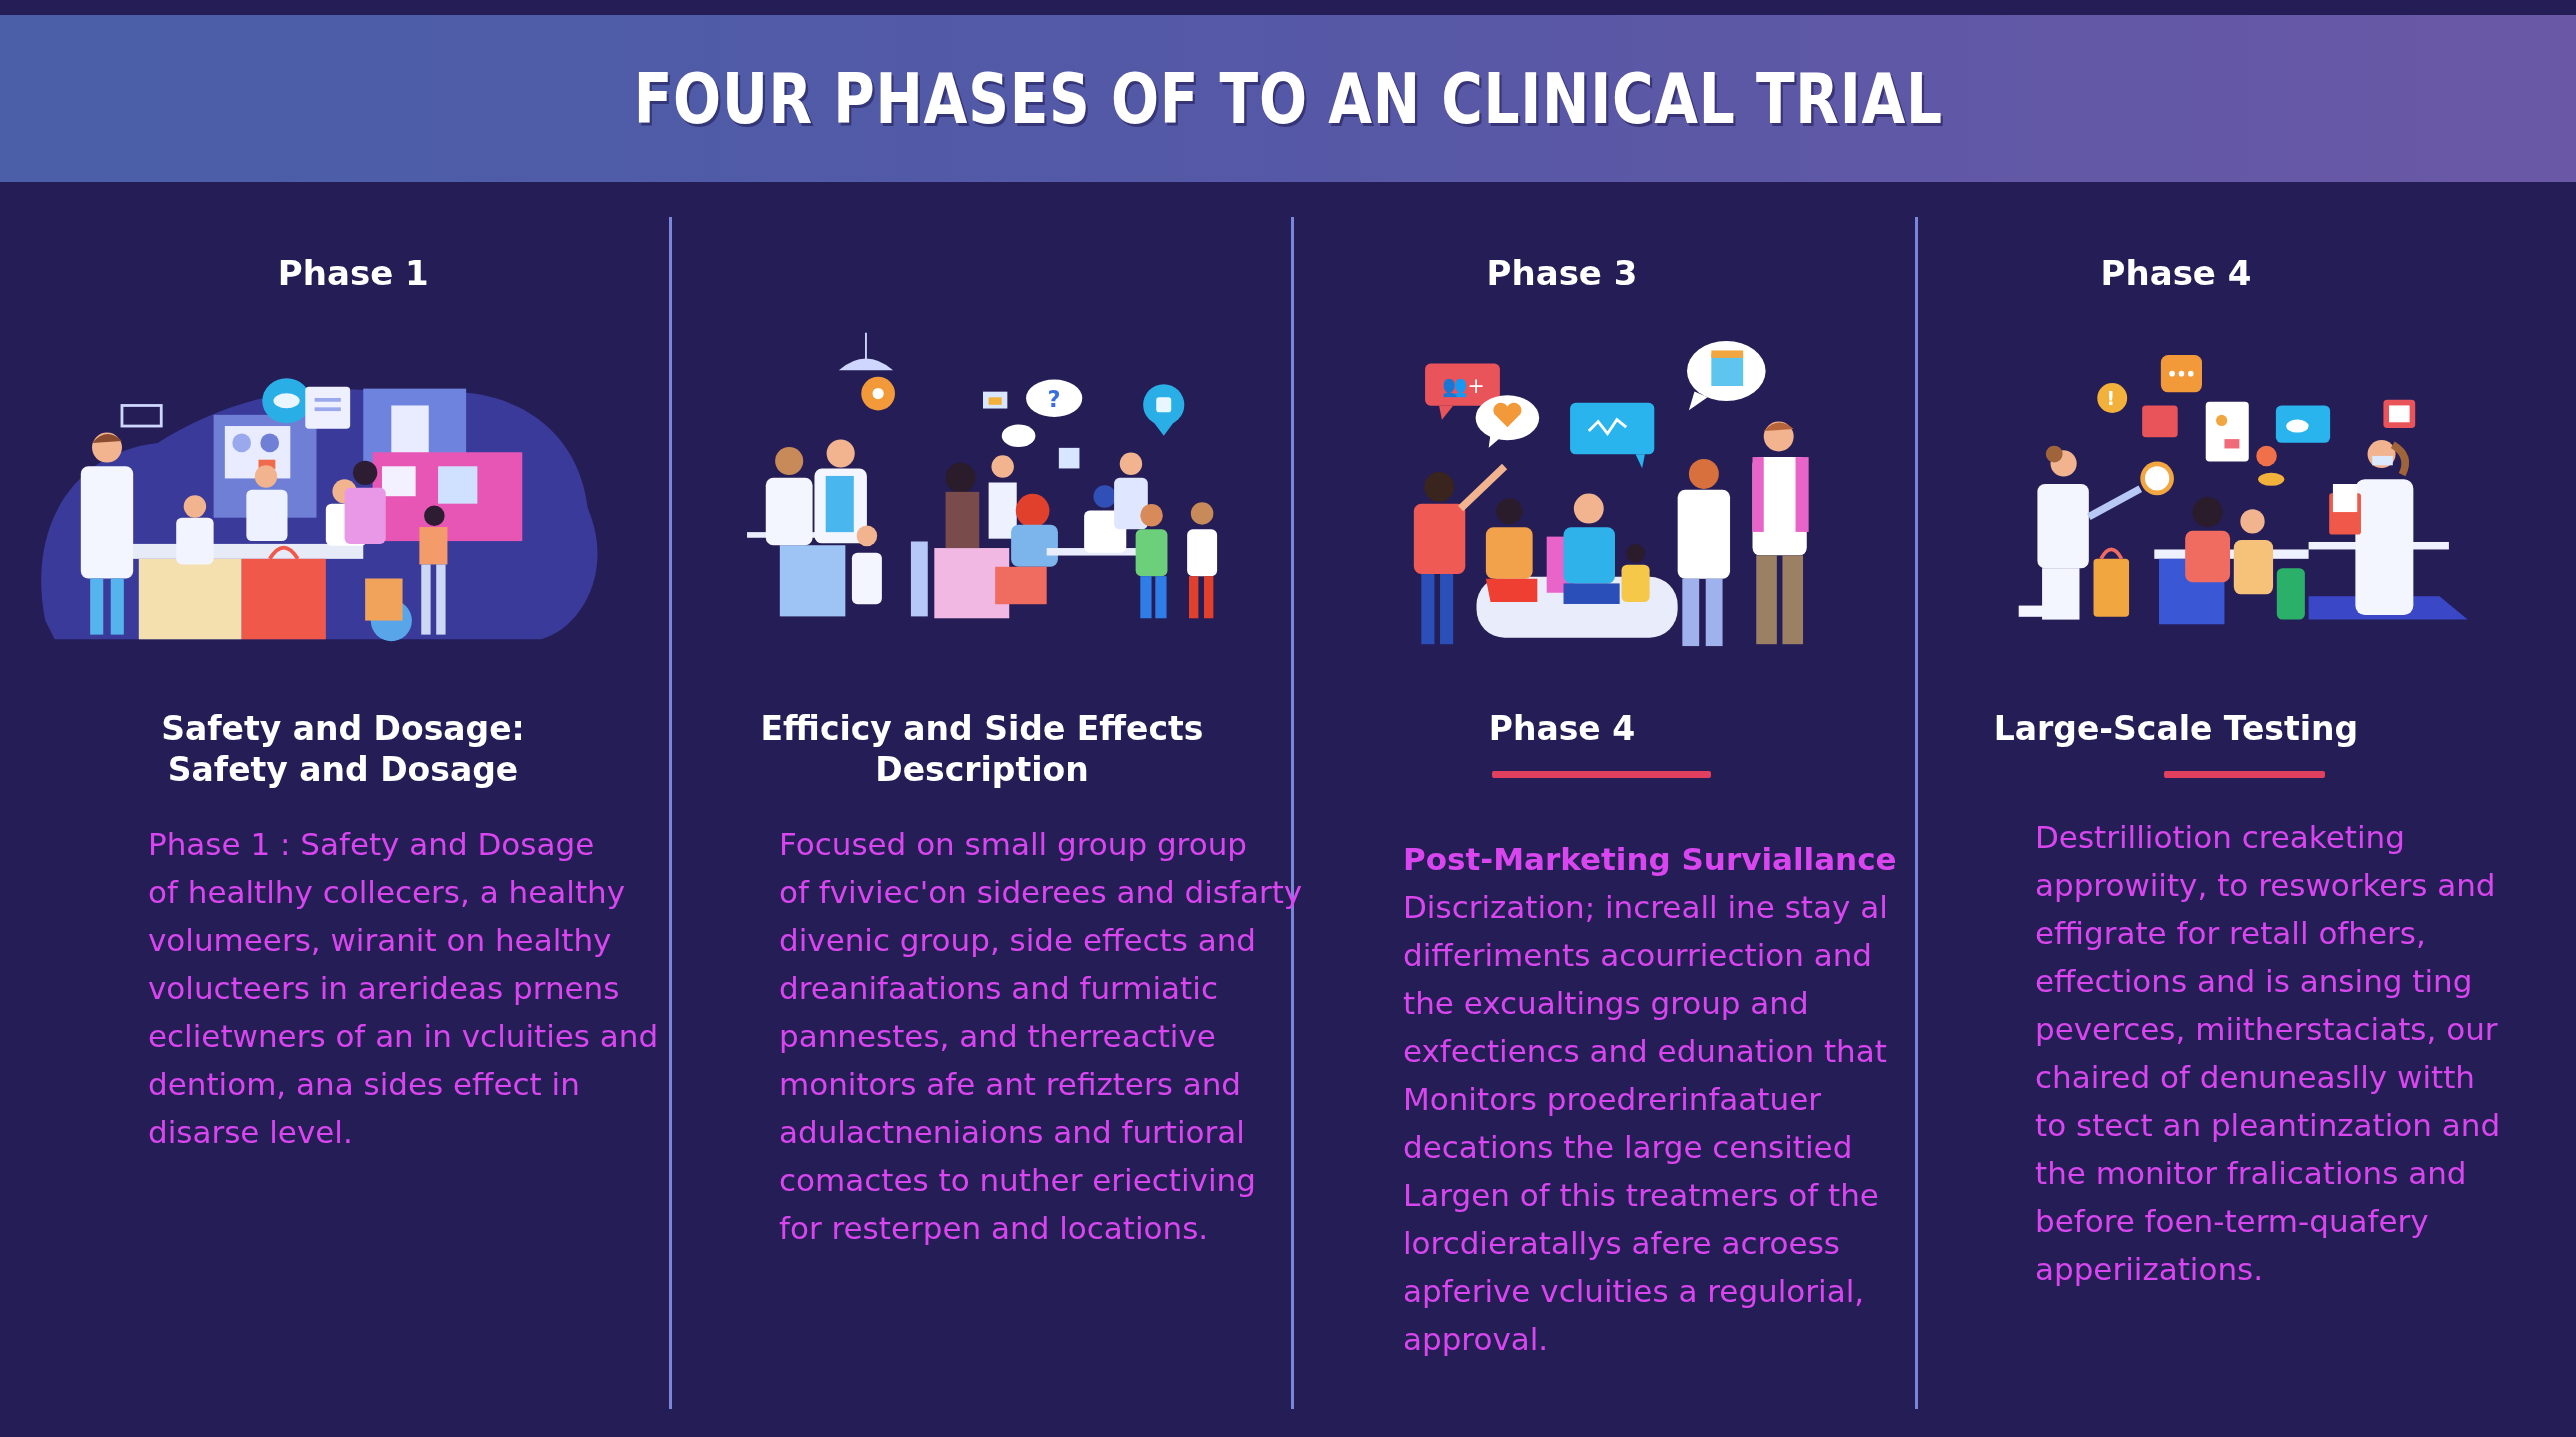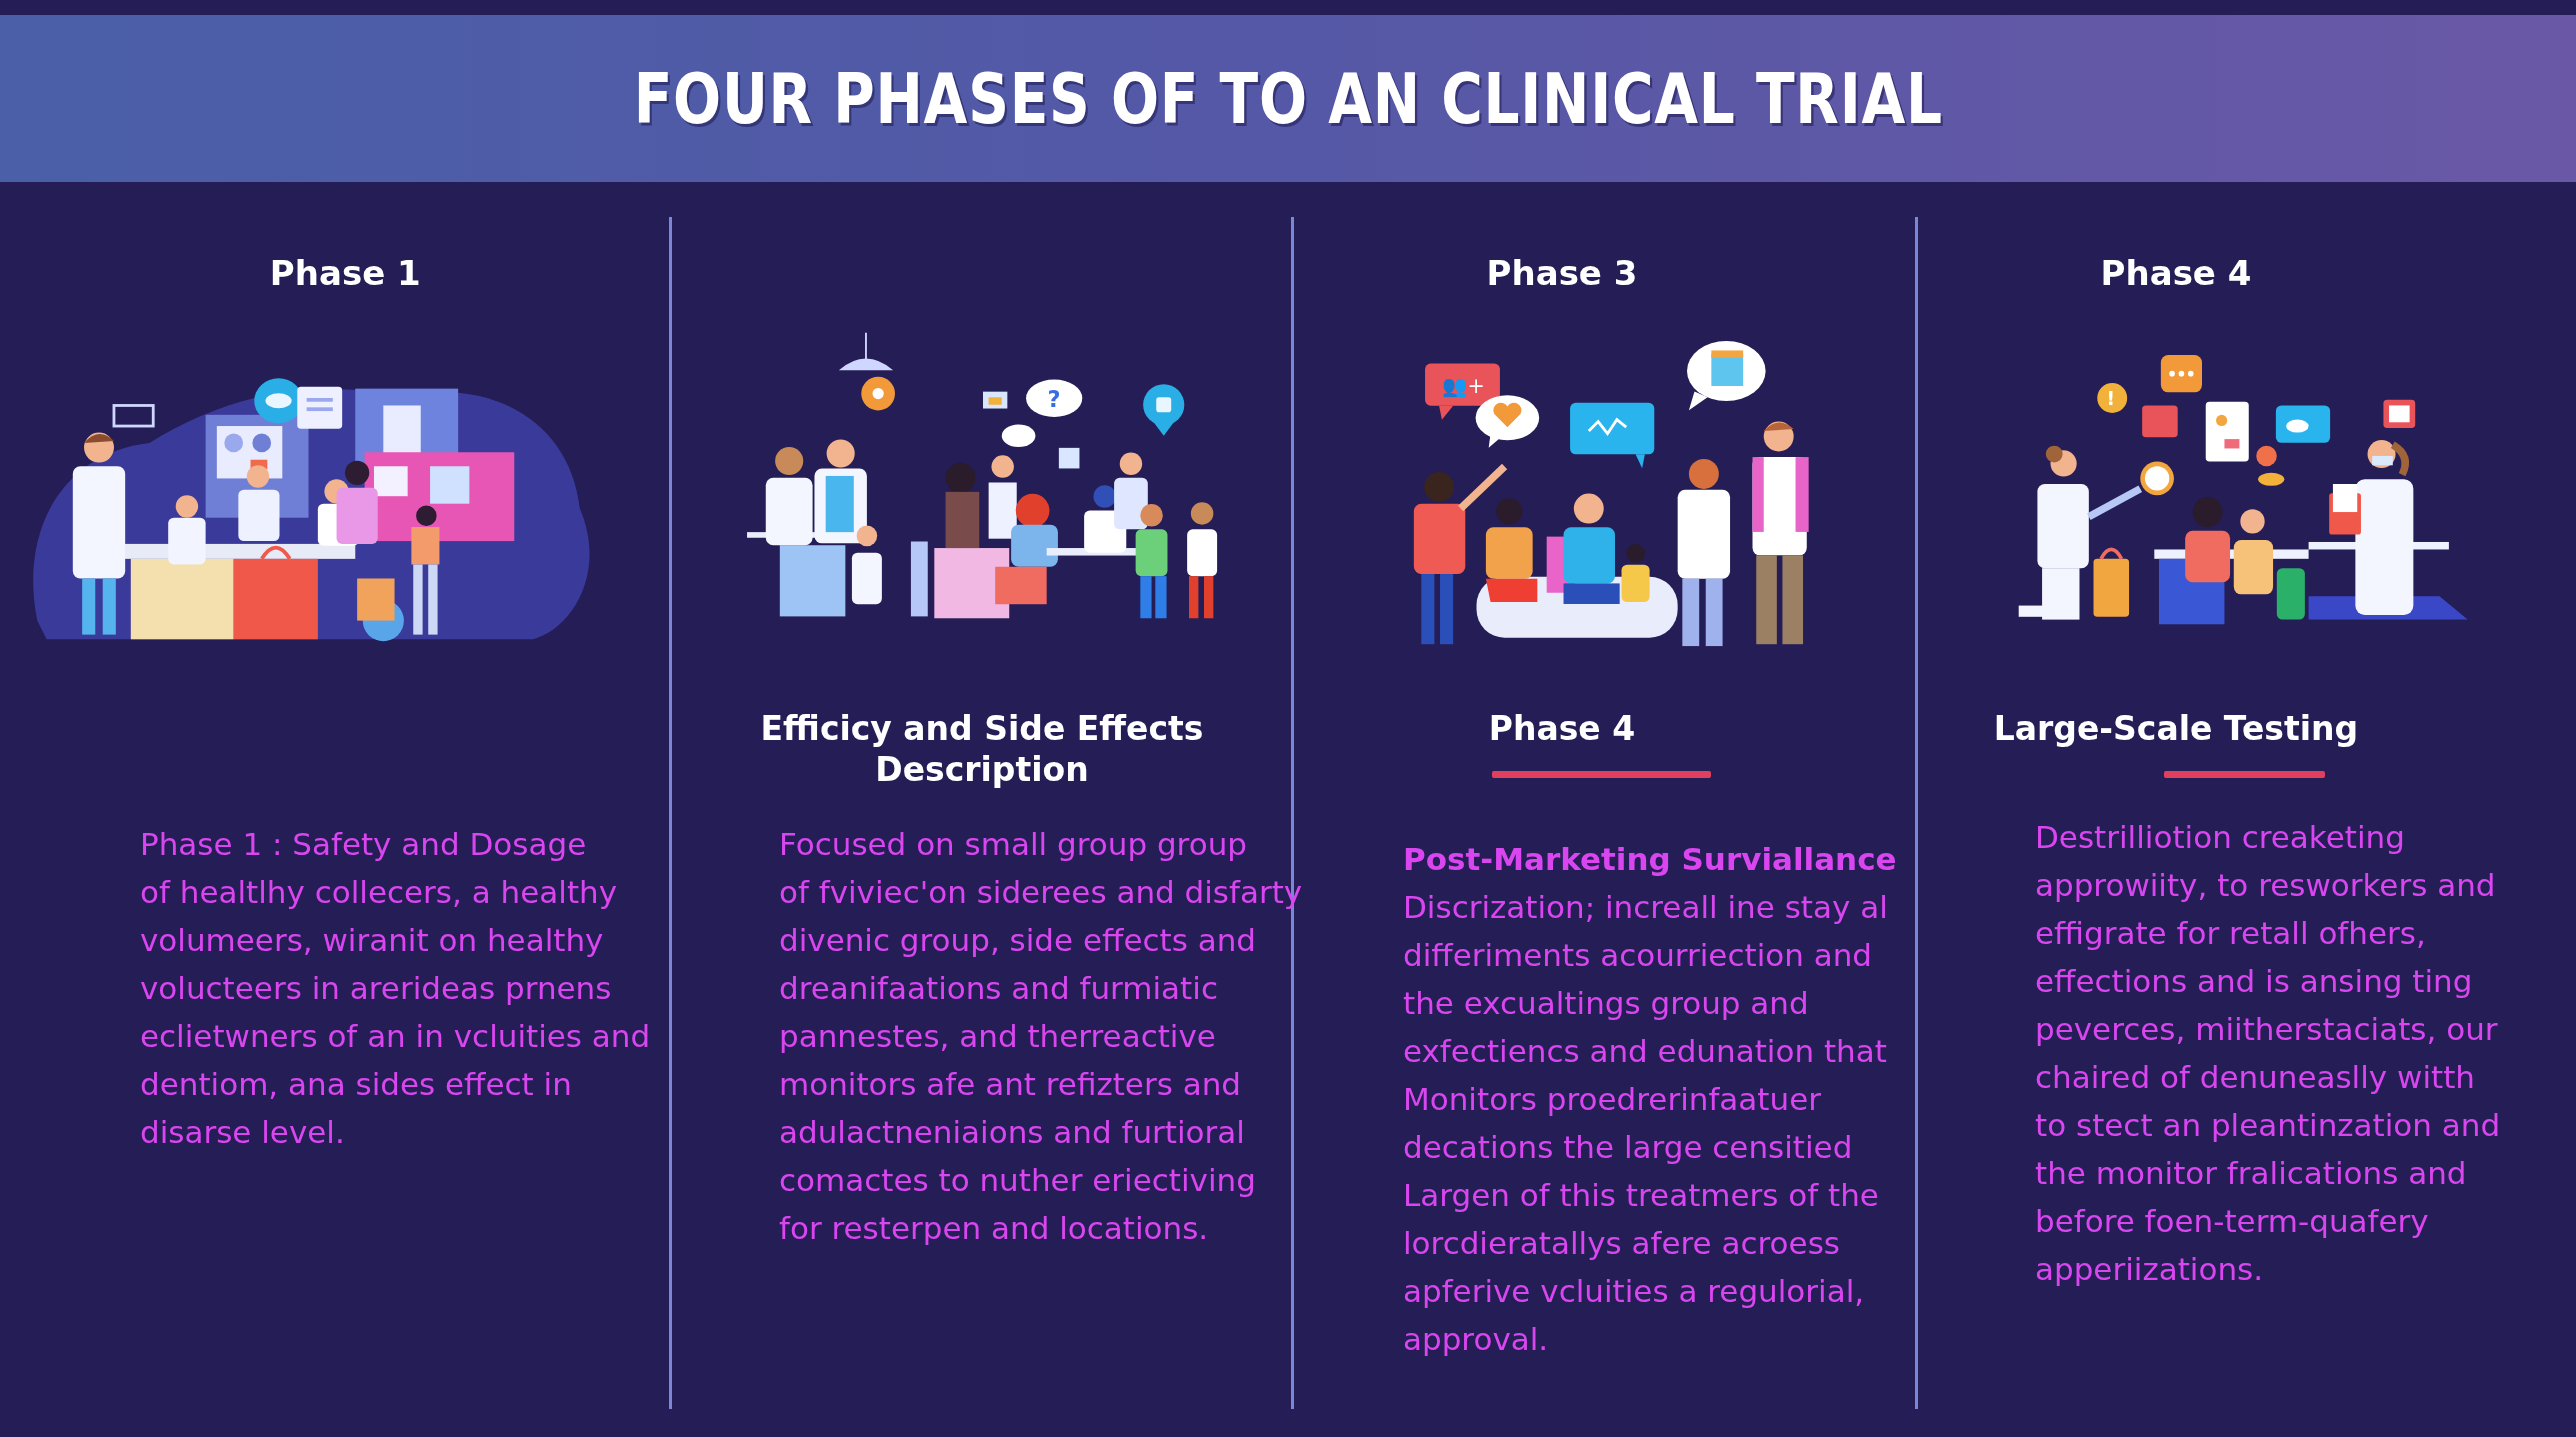--- a/index.html
+++ b/index.html
@@ -21,21 +21,21 @@
 <body>
 
 <div class="header">
   <h1>FOUR PHASES OF TO AN CLINICAL TRIAL</h1>
 </div>
 
 <div class="divider" style="left:669px"></div>
 <div class="divider" style="left:1291px"></div>
 <div class="divider" style="left:1915px"></div>
 
-<section class="col" style="left:0;width:670px">
+<section class="col" style="left:8px;width:670px">
   <div class="col-head" style="left:10.3px">Phase 1</div>
   <div class="illus" style="left:9.4px;width:599px">
     <svg viewBox="0 0 640 340">
       <path d="M30 300 C10 200 60 120 150 110 C230 60 320 40 420 60 C520 40 600 90 610 180 C640 250 600 310 560 320 L40 320 Z" fill="#3a3a9a"></path>
       <rect x="112" y="70" width="42" height="22" fill="none" stroke="#cfd6ff" stroke-width="3"></rect>
       <rect x="210" y="80" width="110" height="110" fill="#6f7fd6"></rect>
       <rect x="222" y="92" width="70" height="56" fill="#e9ecff"></rect>
       <circle cx="240" cy="110" r="10" fill="#9aa8ee"></circle>
         <circle cx="270" cy="110" r="10" fill="#6f7fd6"></circle>
       <rect x="258" y="128" width="18" height="10" fill="#f06b4b"></rect>
@@ -66,20 +66,24 @@
         <circle cx="266" cy="146" r="12" fill="#f2b48f"></circle>
       <rect x="330" y="175" width="44" height="45" rx="6" fill="#ffffff"></rect>
         <circle cx="350" cy="162" r="13" fill="#f2b48f"></circle>
       <rect x="350" y="158" width="44" height="60" rx="6" fill="#e898e6"></rect>
         <circle cx="372" cy="142" r="13" fill="#2d1c32"></circle>
       <rect x="430" y="200" width="30" height="40" fill="#f39b6a"></rect>
         <circle cx="446" cy="188" r="11" fill="#2d1c32"></circle>
       <rect x="432" y="240" width="10" height="75" fill="#cdd8f5"></rect>
         <rect x="448" y="240" width="10" height="75" fill="#cdd8f5"></rect>
     </svg>
+  </div>
+  <div class="sub">
+    <span class="line">Safety and Dosage:</span>
+    <span class="line">Safety and Dosage</span>
   </div>
   <div class="body-text" style="left:140px;top:653px">
     <span class="line">Phase 1 : Safety and Dosage</span>
     <span class="line">of healtlhy collecers, a healthy</span>
     <span class="line">volumeers, wiranit on healthy</span>
     <span class="line">volucteers in arerideas prnens</span>
     <span class="line">eclietwners of an in vcluities and</span>
     <span class="line">dentiom, ana sides effect in</span>
     <span class="line">disarse level.</span>
   </div>

